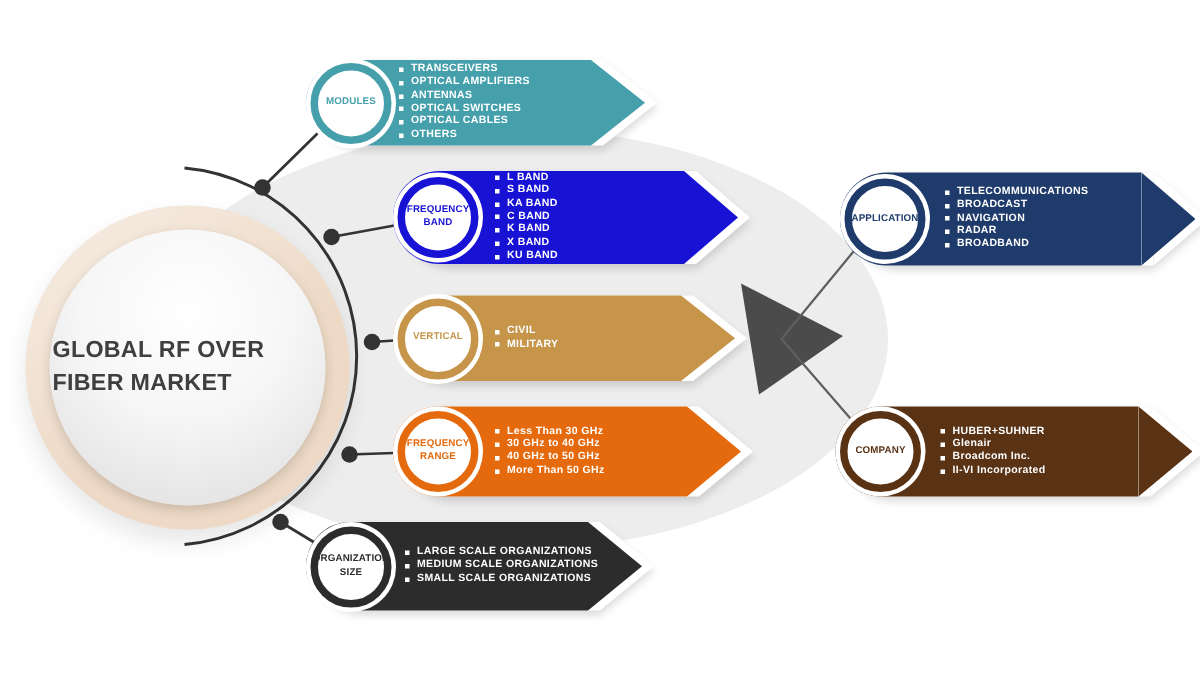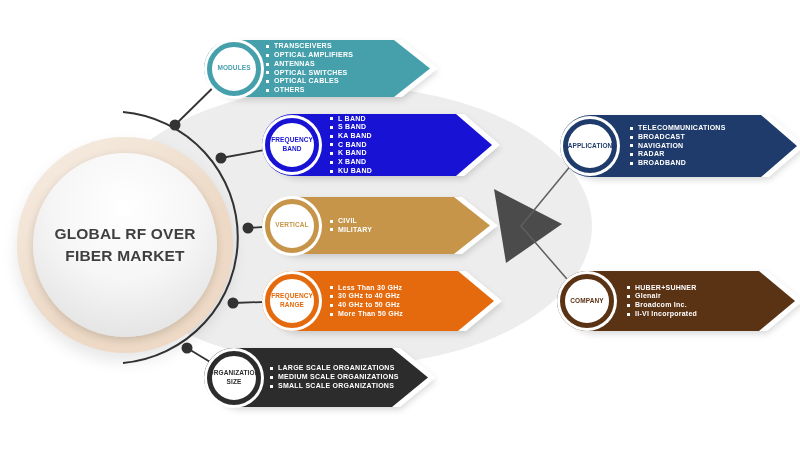--- a/index.html
+++ b/index.html
@@ -30,21 +30,21 @@
     content:"";position:absolute;inset:0;border-radius:50%;
     background:linear-gradient(145deg,rgba(255,255,255,.55),rgba(255,255,255,0) 60%);
   }
   .center-inner{
     position:absolute;inset:16px;border-radius:50%;
     background:radial-gradient(circle at 50% 30%,#ffffff 0%,#f6f6f6 45%,#e3e3e3 85%,#d8d8d8 100%);
     box-shadow:0 3px 8px rgba(0,0,0,.15);
     display:flex;align-items:center;justify-content:center;
   }
   .center-title{
-    margin:0;width:180px;text-align:center;
+    margin:0;width:180px;
     font-size:15.5px;font-weight:700;line-height:1.4;color:#3f3f3f;letter-spacing:.2px;
   }
   
   .banner{position:absolute;}
   .banner .halo,.banner .arrow{position:absolute;display:flex;}
   .banner .halo{left:8px;right:-8px;top:0;bottom:0;filter:drop-shadow(0 3px 3px rgba(0,0,0,.15));}
   .banner .arrow{inset:0;}
   .banner .a-body{flex:1;border-radius:999px 0 0 999px;background:var(--c);}
   .banner .a-tip{width:36px;background:var(--c);clip-path:polygon(0 0,100% 50%,0 100%);}
   .banner .halo .a-body,.banner .halo .a-tip{background:#fff;}

